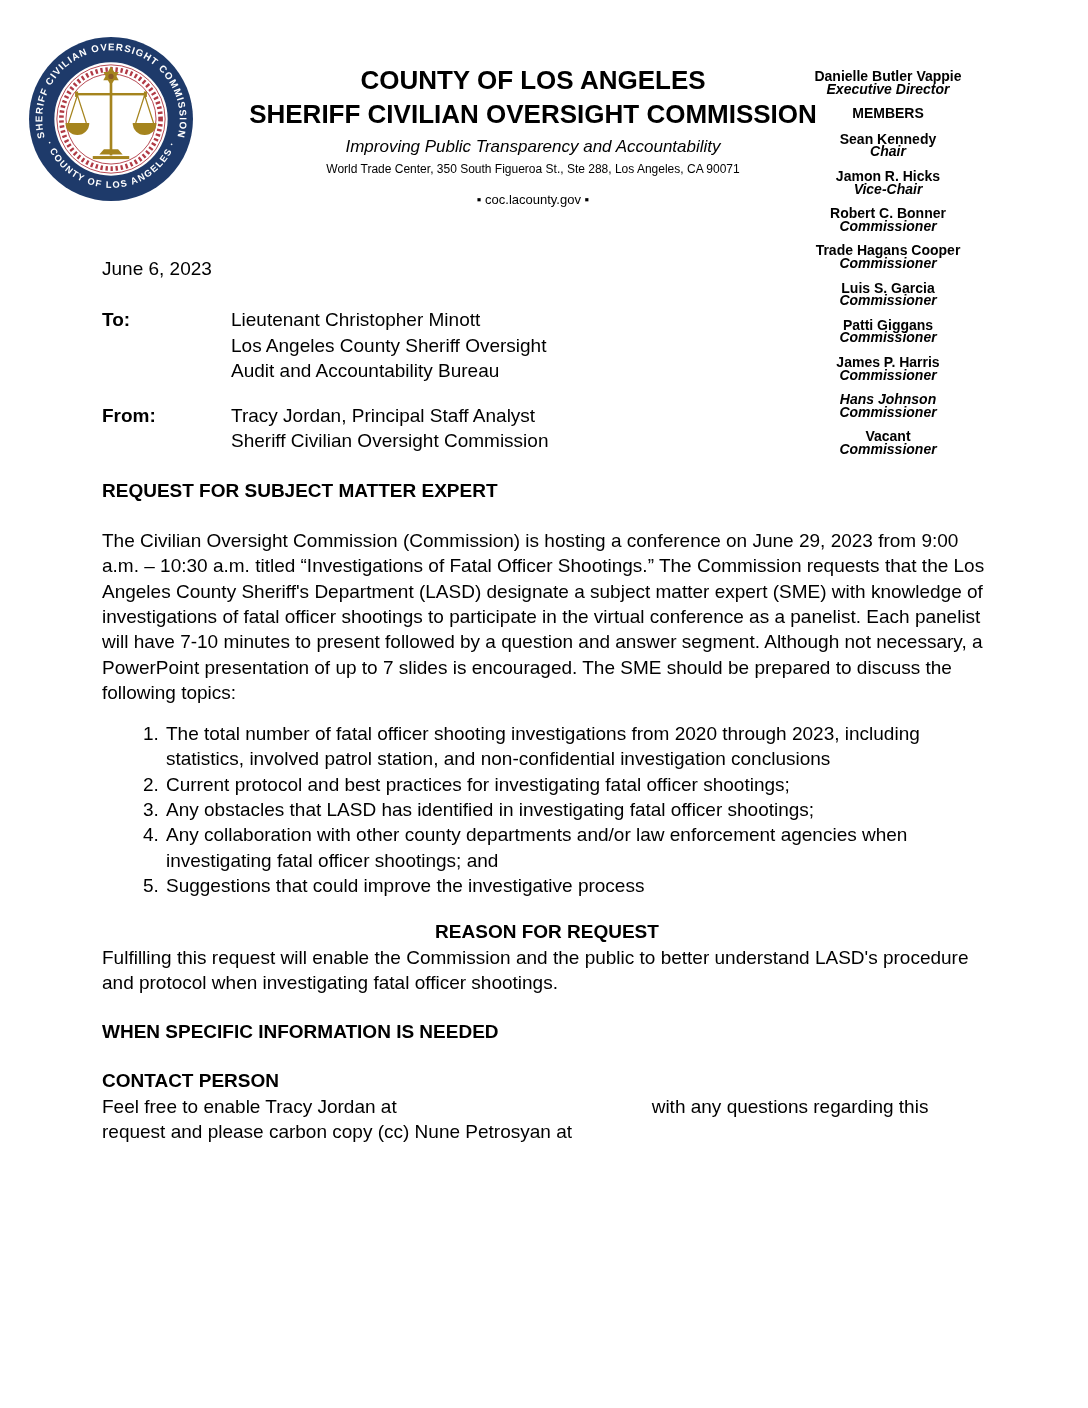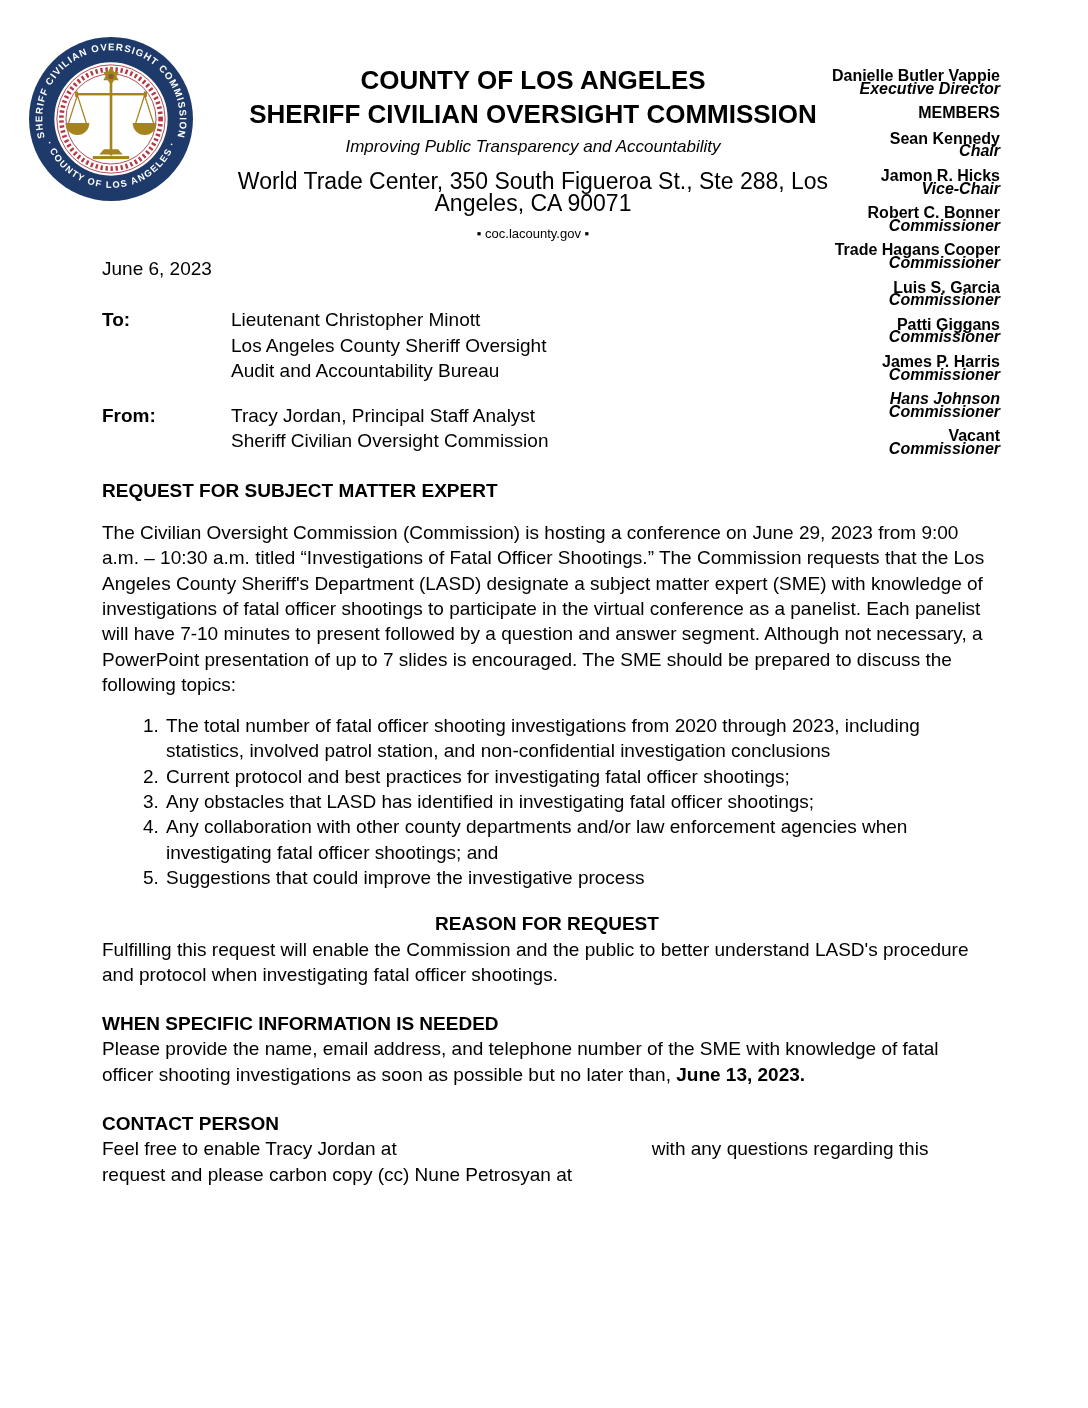--- a/index.html
+++ b/index.html
@@ -13,46 +13,46 @@
   .seal { position:absolute; left:28px; top:36px; width:166px; height:166px; }
   .seal svg { display:block; }
   .seal-ring-text { font-family:"Liberation Sans", sans-serif; font-size:9.6px; font-weight:bold; letter-spacing:1.1px; fill:#ffffff; }
   .seal-ring-text-bottom { font-size:9.2px; letter-spacing:1.3px; }
 
   
   .header-block { position:absolute; left:198px; top:64px; width:670px; text-align:center; }
   .org-line1 { font-size:26px; font-weight:bold; line-height:33px; }
   .org-line2 { font-size:26px; font-weight:bold; line-height:34px; }
   .tagline   { font-size:17px; font-style:italic; margin-top:5px; line-height:22px; }
-  .address   { font-size:23px; margin-top:12px; line-height:22px; }
+  .address   { font-size:12px; margin-top:0; line-height:22px; }
   .website   { font-size:13px; margin-top:11px; line-height:17px; }
 
   
   .sidebar {
-    position:absolute; right:88px; top:70px; width:240px; text-align:right;
-    font-size:16px; font-weight:bold; line-height:12.6px;
+    position:absolute; right:80px; top:70px; width:240px; text-align:center;
+    font-size:14px; font-weight:bold; line-height:12.6px;
   }
   .sidebar .entry { margin-bottom:12px; }
   .sidebar .role { font-style:italic; }
   .sidebar .members-label { margin:11px 0 13px; }
   .sidebar .italic-name .person { font-style:italic; }
 
   
   .body-col {
     position:absolute; left:102px; top:256px; width:890px;
     font-size:19px; line-height:25.3px;
   }
   .addr-row { display:flex; }
   .addr-row.to-block { margin-top:26px; }
   .addr-row.from-block { margin-top:20px; }
   .addr-label { width:129px; font-weight:bold; flex:0 0 129px; }
   .addr-lines { flex:1; }
 
   .section-heading { font-weight:bold; margin-top:24px; }
-  .section-heading.request-heading { margin-bottom:17px; }
+  .section-heading.request-heading { margin-bottom:25px; }
   .section-heading.reason-heading { margin-top:21px;text-align:center; }
   .para { margin:0; }
 
   ol.topics { margin:16px 0 0 0; padding-left:62px; }
   ol.topics li { padding-left:2px; }
 
   .redacted-gap { display:inline-block; width:255px; height:1px; }
   .deadline { font-weight:bold; }
 </style>
 </head>
@@ -177,19 +177,18 @@
       <li>Current protocol and best practices for investigating fatal officer shootings;</li>
       <li>Any obstacles that LASD has identified in investigating fatal officer shootings;</li>
       <li>Any collaboration with other county departments and/or law enforcement agencies when investigating fatal officer shootings; and</li>
       <li>Suggestions that could improve the investigative process</li>
     </ol>
 
     <div class="section-heading reason-heading">REASON FOR REQUEST</div>
     <p class="para">Fulfilling this request will enable the Commission and the public to better understand LASD's procedure and protocol when investigating fatal officer shootings.</p>
 
     <div class="section-heading">WHEN SPECIFIC INFORMATION IS NEEDED</div>
-    <p class="para"><span>Please provide the name, email address, and telephone number of the SME with knowledge of fatal officer shooting investigations as soon as possible but no later than, </span><span class="deadline">June 13, 2023.</span></p>
 
     <div class="section-heading">CONTACT PERSON</div>
     <p class="para"><span>Feel free to enable Tracy Jordan at</span><span class="redacted-gap"></span><span>with any questions regarding this request and please carbon copy (cc) Nune Petrosyan at</span></p>
   </div>
 
 </div>
 
 </body></html>

